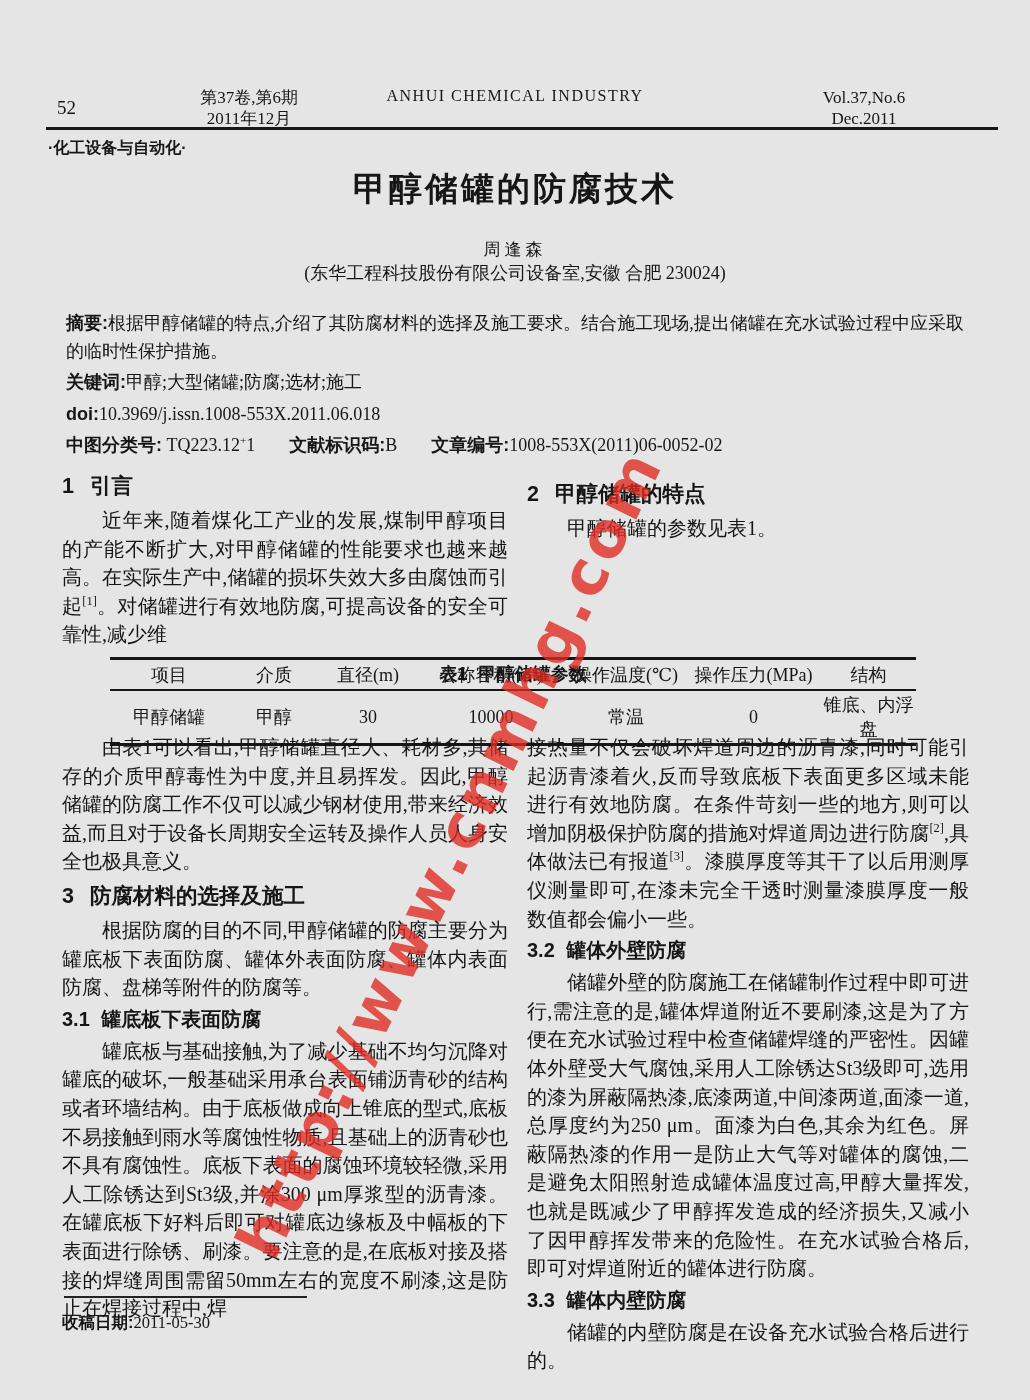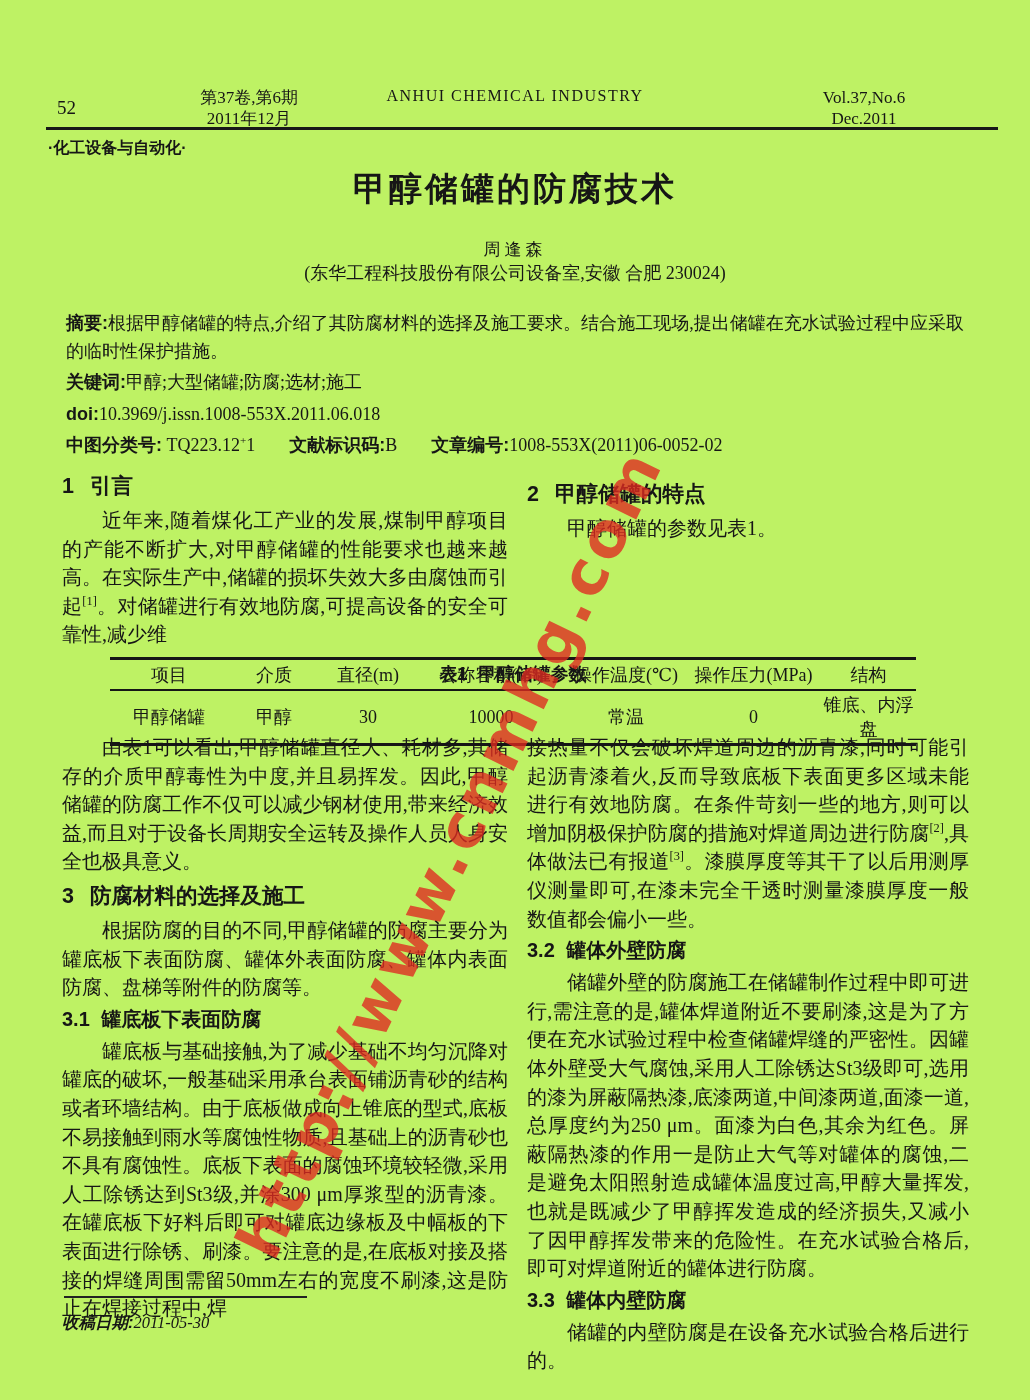--- a/index.html
+++ b/index.html
@@ -1,16 +1,16 @@
 <!DOCTYPE html>
 <html><head>
 <meta charset="utf-8">
 <style>
   html,body{margin:0;padding:0;background:#fff;}
-  .page{position:relative;width:1030px;height:1400px;background:#bef264;overflow:hidden;
+  .page{position:relative;width:1030px;height:1400px;background:#e5e5e5;overflow:hidden;
         color:#161616;font-family:"Liberation Serif","DejaVu Serif",serif;}
 
   
   .hdr-pagenum{position:absolute;left:57px;top:97px;font-size:19px;}
   .hdr-cn{position:absolute;left:118px;top:87px;width:262px;text-align:center;font-size:17px;line-height:21px;}
   .hdr-center{position:absolute;left:355px;top:85px;width:320px;text-align:center;}
   .hdr-journal-cn{font-size:20px;font-weight:bold;letter-spacing:11px;text-indent:11px;}
   .hdr-journal-en{font-size:16px;letter-spacing:1.5px;margin-top:2px;}
   .hdr-en{position:absolute;left:758px;top:87px;width:212px;text-align:center;font-size:17px;line-height:21px;}
   .hdr-rule{position:absolute;left:46px;top:127px;width:952px;height:3px;background:#181818;}
@@ -48,21 +48,21 @@
                font-size:18px;word-spacing:6px;margin-top:30px;}
   table.tbl{position:absolute;left:110px;top:657px;width:806px;border-collapse:collapse;
             font-size:18px;border-top:3px solid #161616;border-bottom:3px solid #161616;}
   table.tbl thead tr{border-bottom:2px solid #161616;}
   table.tbl th,table.tbl td{font-weight:normal;text-align:center;padding:2px 0;height:25px;}
   .c0{width:118px;} .c1{width:92px;} .c2{width:96px;} .c3{width:150px;}
   .c4{width:120px;} .c5{width:135px;} .c6{width:95px;}
 
   
   .foot-rule{position:absolute;left:64px;top:1296px;width:243px;height:2px;background:#222;}
-  .footer{position:absolute;left:62px;top:1309px;width:930px;font-size:16.5px;line-height:27px;font-style:italic;}
+  .footer{position:absolute;left:62px;top:1309px;width:930px;font-size:16.5px;line-height:27px;}
   .footer p{margin:0;}
 
   
   .watermark{position:absolute;left:10px;top:826px;width:870px;text-align:center;
              font-family:"DejaVu Sans","Liberation Sans",sans-serif;font-weight:bold;
              font-size:62px;letter-spacing:4px;transform:rotate(-64deg);
              opacity:0.78;pointer-events:none;z-index:5;}
 </style>
 </head>
 <body>

